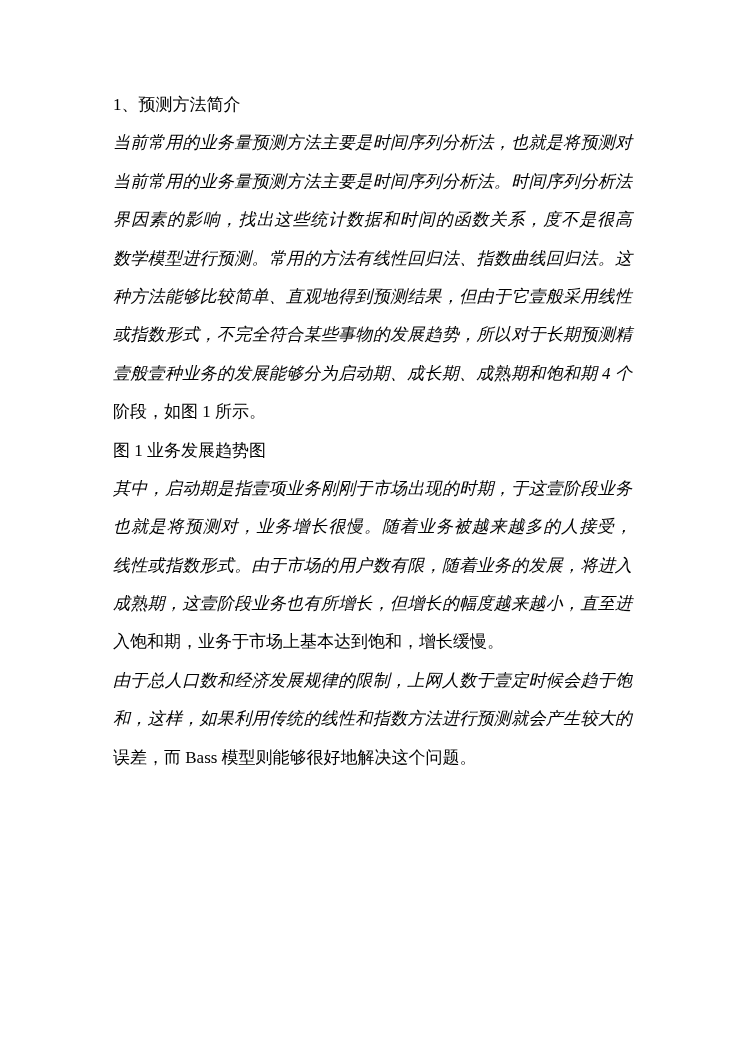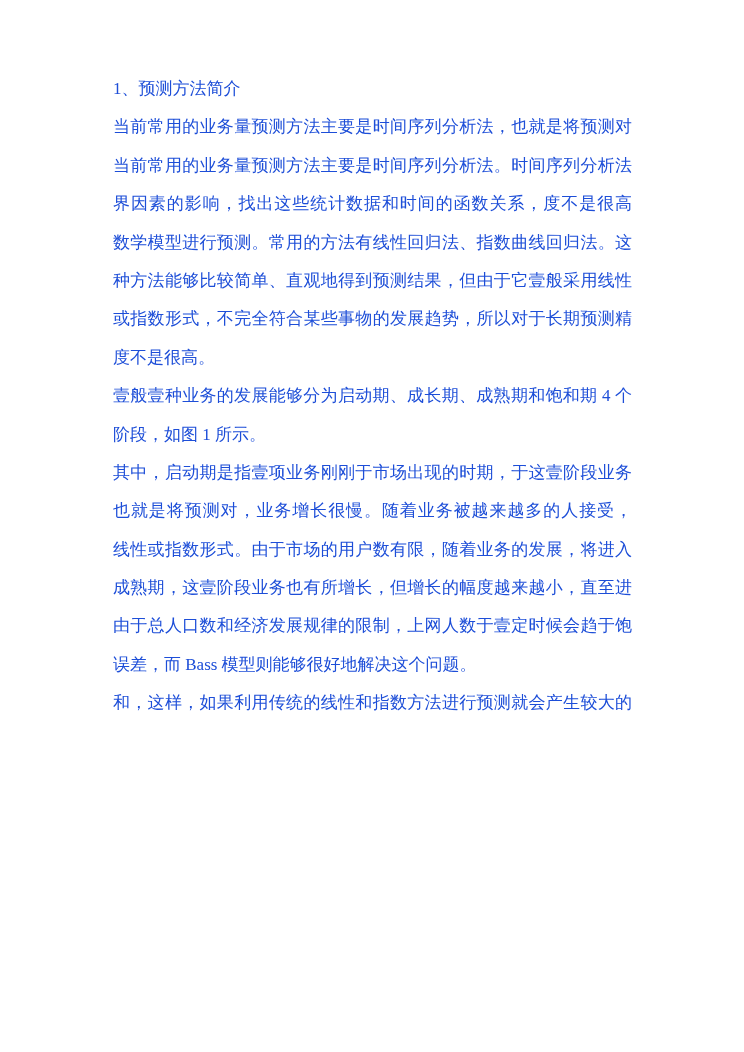--- a/index.html
+++ b/index.html
@@ -11,53 +11,55 @@
     position: relative;
     width: 744px;
     height: 1052px;
     background: #ffffff;
     overflow: hidden;
     font-family: "Liberation Serif", "DejaVu Serif", serif;
   }
   .text-block {
     position: absolute;
     left: 113px;
-    top: 70px;
+    top: 86px;
     width: 519px;
-    color: #1d4ed8;
+    color: #000000;
   }
   .line {
     height: 38.4px;
     line-height: 38.4px;
     font-size: 17px;
     white-space: normal;
     overflow: visible;
     text-align: left;
   }
   .line.fill {
     text-align: justify;
     text-align-last: justify;
+    font-style: italic;
   }
 </style>
 </head>
 <body>
 
 <div class="page">
   <div class="text-block">
       <div class="line">1、预测方法简介</div>
       <div class="line fill">当前常用的业务量预测方法主要是时间序列分析法，也就是将预测对</div>
       <div class="line fill">当前常用的业务量预测方法主要是时间序列分析法。时间序列分析法</div>
       <div class="line fill">界因素的影响，找出这些统计数据和时间的函数关系，度不是很高</div>
       <div class="line fill">数学模型进行预测。常用的方法有线性回归法、指数曲线回归法。这</div>
       <div class="line fill">种方法能够比较简单、直观地得到预测结果，但由于它壹般采用线性</div>
       <div class="line fill">或指数形式，不完全符合某些事物的发展趋势，所以对于长期预测精</div>
-      <div class="line">度不是很高。</div>
       <div class="line fill">壹般壹种业务的发展能够分为启动期、成长期、成熟期和饱和期 4 个</div>
       <div class="line">阶段，如图 1 所示。</div>
+      <div class="line">图 1 业务发展趋势图</div>
       <div class="line fill">其中，启动期是指壹项业务刚刚于市场出现的时期，于这壹阶段业务</div>
       <div class="line fill">也就是将预测对，业务增长很慢。随着业务被越来越多的人接受，</div>
       <div class="line fill">线性或指数形式。由于市场的用户数有限，随着业务的发展，将进入</div>
       <div class="line fill">成熟期，这壹阶段业务也有所增长，但增长的幅度越来越小，直至进</div>
+      <div class="line">入饱和期，业务于市场上基本达到饱和，增长缓慢。</div>
       <div class="line fill">由于总人口数和经济发展规律的限制，上网人数于壹定时候会趋于饱</div>
+      <div class="line fill">和，这样，如果利用传统的线性和指数方法进行预测就会产生较大的</div>
       <div class="line">误差，而 Bass 模型则能够很好地解决这个问题。</div>
-      <div class="line fill">和，这样，如果利用传统的线性和指数方法进行预测就会产生较大的</div>
     </div>
 </div>
 
 </body></html>

